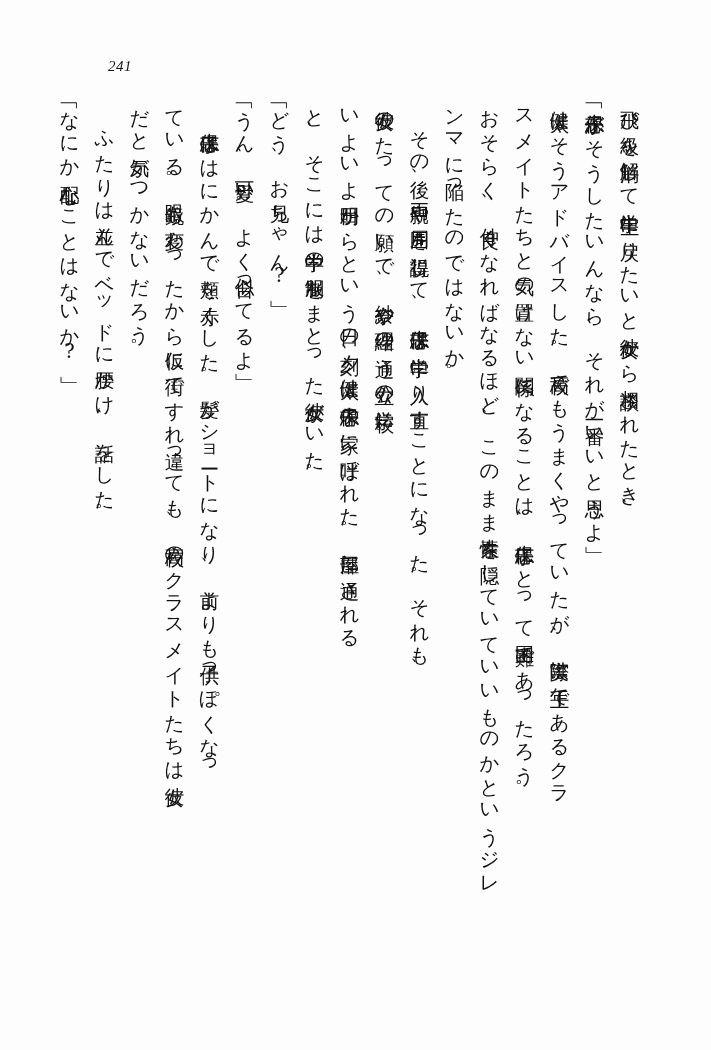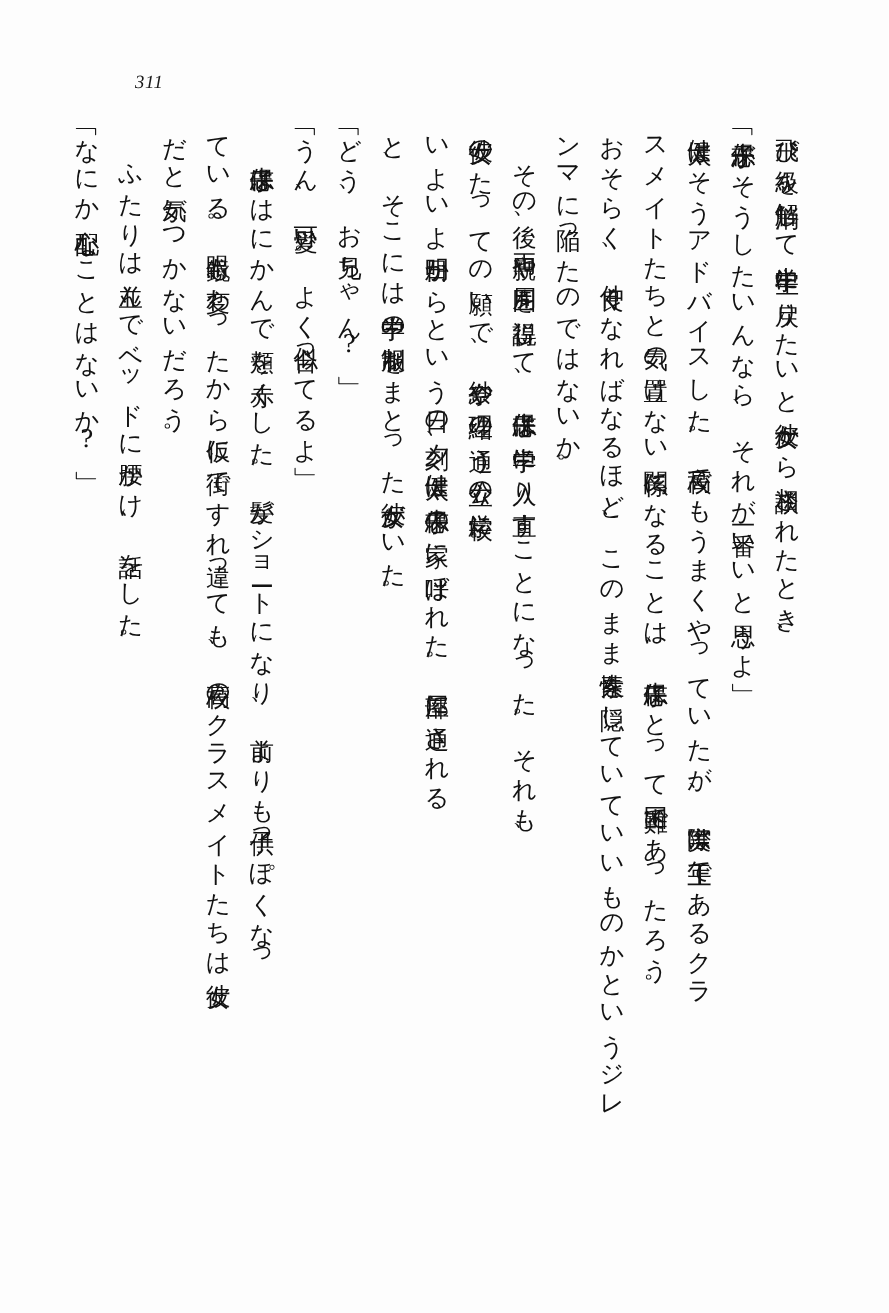--- a/index.html
+++ b/index.html
@@ -49,21 +49,21 @@
     margin: 0;
     padding: 0;
     text-indent: 0;
   }
 </style>
 </head>
 <body>
 
 <div id="page">
 
-  <div class="page-number">311</div>
+  <div class="page-number">241</div>
 
   <div class="text-block">
     <p class="para">飛び級を解消して中学生に戻りたいと彼女から相談されたとき、</p>
     <p class="para">「志保子がそうしたいんなら、それが一番いいと思うよ」</p>
     <p class="para">健太はそうアドバイスした。高校でもうまくやっていたが、実際は年上であるクラ</p>
     <p class="para">スメイトたちと気の置けない関係になることは、志保子にとって困難であったろう。</p>
     <p class="para">おそらく、仲良くなればなるほど、このまま素性を隠していていいものかというジレ</p>
     <p class="para">ンマに陥ったのではないか。</p>
     <p class="para">　その後、両親や周囲を説得して、志保子は中学に入り直すことになった。それも、</p>
     <p class="para">彼女のたっての願いで、紗奈や理緒の通う公立の学校に。</p>

